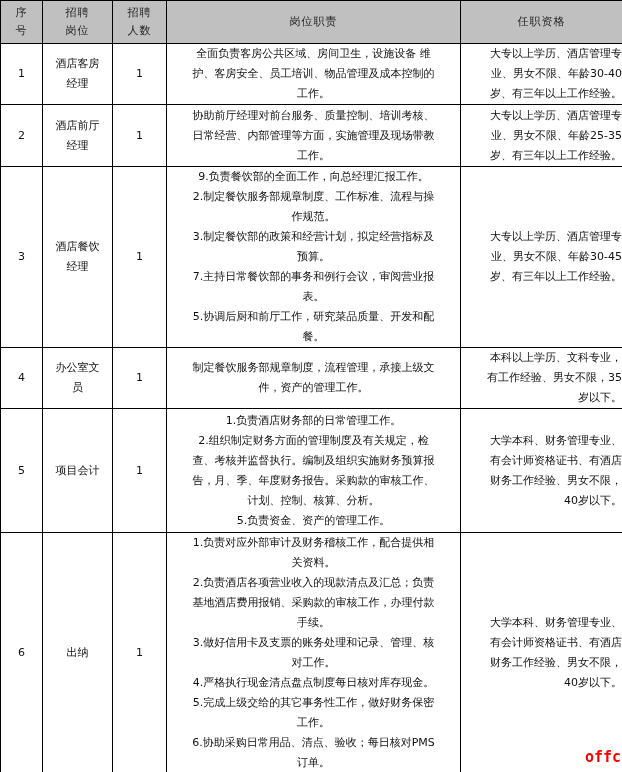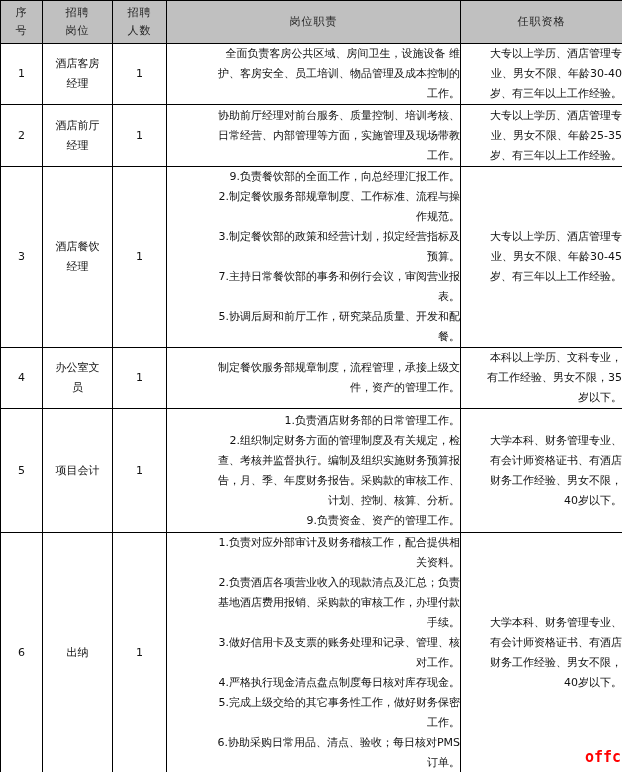--- a/index.html
+++ b/index.html
@@ -2,21 +2,21 @@
 <html><head>
 <meta charset="utf-8">
 <style>
   html, body { margin: 0; padding: 0; background: #ffffff; }
   body { width: 622px; height: 772px; position: relative; overflow: hidden;
          font-family: "DejaVu Sans", "Liberation Sans", sans-serif; color: #111; }
   table.jobs { position: absolute; left: 0; top: 0; width: 622px; border-collapse: collapse; table-layout: fixed; }
   table.jobs td, table.jobs th { border: 1.5px solid #000; padding: 0; font-size: 11px; line-height: 20px; vertical-align: middle; }
   table.jobs th { background: #c0c0c0; font-weight: normal; color: #222; font-family: "DejaVu Serif", "Liberation Serif", serif; text-align: center; height: 42px; line-height: 18px; letter-spacing: 1px; }
   td.c { text-align: center; }
-  td.desc { padding: 2px 6px 2px 13px; text-align: right; }
+  td.desc { padding: 2px 6px 2px 13px; text-align: center; }
   td.req { padding: 2px 6px 2px 7px; text-align: right; }
   .line { display: block; }
   .watermark { position: absolute; left: 557px; top: 748px; color: #ff0000; font-family: "DejaVu Sans Mono", "Liberation Mono", monospace; font-weight: bold; font-size: 15px; letter-spacing: 0px; margin-left: 28px; }
 </style>
 </head>
 <body>
 
 <table class="jobs">
   <colgroup>
     <col style="width:42px">
@@ -126,21 +126,21 @@
         <td class="c">
           <span class="line">项目会计</span>
         </td>
         <td class="c">1</td>
         <td class="desc">
           <span class="line">1.负责酒店财务部的日常管理工作。</span>
           <span class="line">2.组织制定财务方面的管理制度及有关规定，检</span>
           <span class="line">查、考核并监督执行。编制及组织实施财务预算报</span>
           <span class="line">告，月、季、年度财务报告。采购款的审核工作、</span>
           <span class="line">计划、控制、核算、分析。</span>
-          <span class="line">9.负责资金、资产的管理工作。</span>
+          <span class="line">5.负责资金、资产的管理工作。</span>
         </td>
         <td class="req">
           <span class="line">大学本科、财务管理专业、</span>
           <span class="line">有会计师资格证书、有酒店</span>
           <span class="line">财务工作经验、男女不限，</span>
           <span class="line">40岁以下。</span>
         </td>
       </tr>
       <tr style="height: 239px;">
         <td class="c">6</td>

